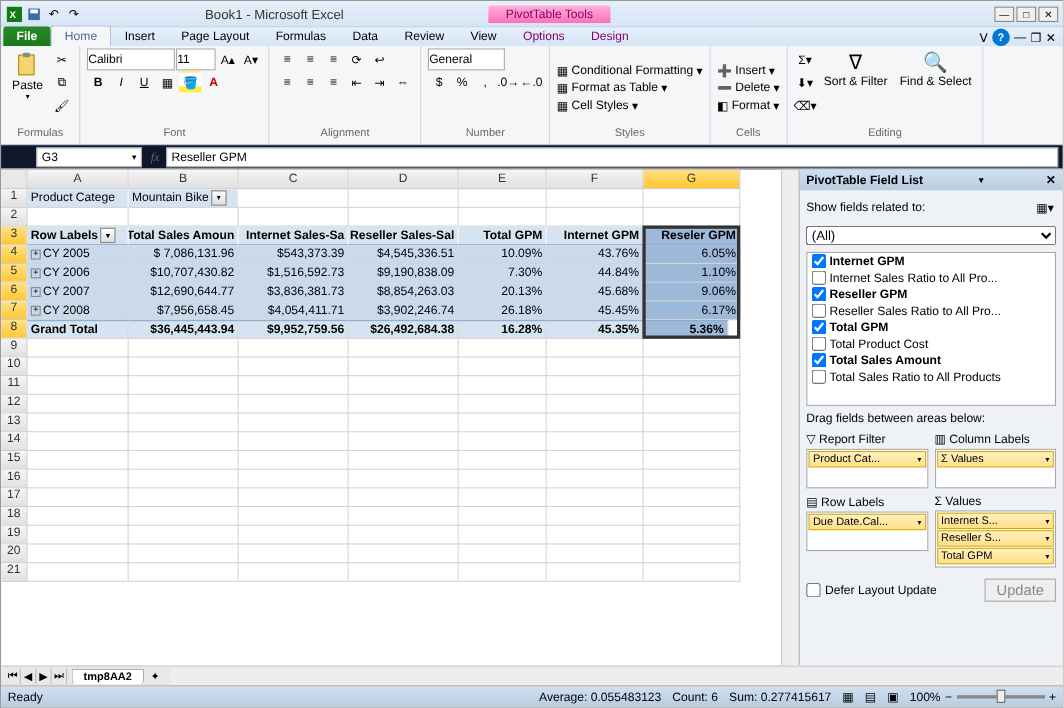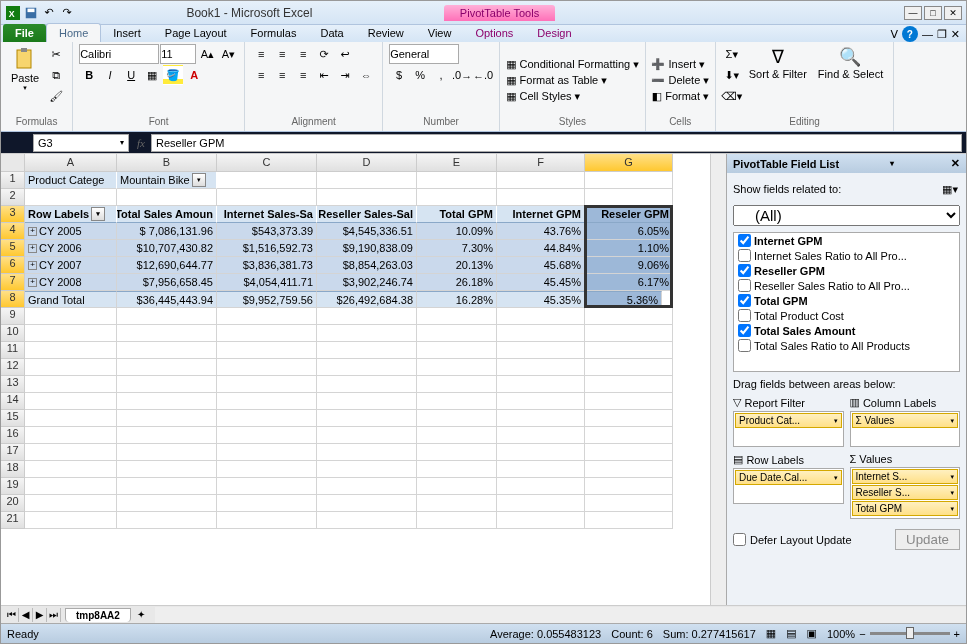--- a/index.html
+++ b/index.html
@@ -54,21 +54,21 @@
 .col-head.sel { background: linear-gradient(#ffe088, #ffc830); }
 .grid-body { flex: 1; overflow: hidden; position: relative; }
 .grid-row { display: flex; height: 17px; }
 .row-head { width: 24px; background: linear-gradient(#f5f5f5, #e0e0e0); border-right: 1px solid #ccc; border-bottom: 1px solid #ccc; text-align: center; font-size: 11px; color: #333; }
 .row-head.sel { background: linear-gradient(#ffe088, #ffc830); }
 .cell { border-right: 1px solid #d4d4d4; border-bottom: 1px solid #d4d4d4; padding: 0 3px; font-size: 11px; overflow: hidden; white-space: nowrap; text-align: right; display: flex; align-items: center; justify-content: flex-end; }
 .cell.lft { justify-content: flex-start; text-align: left; }
 .hdr-cell { background: #d6e4f2; font-weight: bold; border-right: 1px solid #fff; border-bottom: 1px solid #8aa8c8; }
 .filter-cell { background: #d6e4f2; border-right: 1px solid #fff; }
 .data-row { background: #cad9ec; }
-.total-row { background: #d6e4f2; font-weight: normal; border-top: 1px solid #8aa8c8;}
+.total-row { background: #d6e4f2; font-weight: bold; border-top: 1px solid #8aa8c8;}
 .sel-col { background: #9db8d8; }
 .sel-box { position: absolute; border: 3px solid #333; pointer-events: none; }
 .dd-btn { width: 14px; height: 14px; border: 1px solid #888; background: linear-gradient(#fff,#ddd); display: inline-flex; align-items: center; justify-content: center; font-size: 7px; cursor: pointer; margin-left: 2px; }
 .expand-btn { width: 9px; height: 9px; border: 1px solid #888; display: inline-flex; align-items: center; justify-content: center; font-size: 8px; margin-right: 2px; line-height: 1; cursor: pointer; }
 
 
 .pivot-panel { width: 240px; background: #eef2f7; border-left: 1px solid #aaa; display: flex; flex-direction: column; }
 .panel-hdr { background: linear-gradient(#d0e0f0, #b8cce0); padding: 3px 6px; font-weight: bold; font-size: 11px; display: flex; align-items: center; }
 .panel-hdr .close { margin-left: auto; cursor: pointer; }
 .panel-body { padding: 6px; flex: 1; display: flex; flex-direction: column; gap: 6px; overflow: hidden;}
@@ -86,21 +86,21 @@
 
 
 .sheet-tabs { height: 18px; background: #e8e8e8; border-top: 1px solid #ccc; display: flex; align-items: center; padding-left: 4px; font-size: 10px; }
 .nav-btn { width: 14px; height: 14px; display: flex; align-items: center; justify-content: center; cursor: pointer; border-right: 1px solid #bbb;}
 .sheet-tab { background: #fff; border: 1px solid #aaa; border-bottom: none; padding: 1px 10px; border-radius: 0 0 4px 4px; margin-left: 4px; cursor: pointer; font-weight: bold; }
 .statusbar { height: 20px; background: linear-gradient(#d0e0f0, #b8cce0); border-top: 1px solid #aaa; display: flex; align-items: center; padding: 0 6px; font-size: 11px; }
 .status-right { margin-left: auto; display: flex; align-items: center; gap: 10px; }
 .zoom { display: flex; align-items: center; gap: 4px; }
 .zoom-track { width: 80px; height: 3px; background: #888; position: relative; }
 .zoom-thumb { width: 8px; height: 12px; background: #eee; border: 1px solid #666; position: absolute; top: -5px; left: 36px; }
-select.combo { width: 100%; font-size: 15px; padding-left: 17px; }
+select.combo { width: 100%; font-size: 12px; }
 .sb-v { width: 16px; background: #eee; border-left: 1px solid #ccc;}
 .sb-h { height: 16px; background: #eee; flex: 1; margin-left: 10px;}
 .icon-svg { width: 14px; height: 14px; }
 </style>
 </head>
 <body>
 
 <div class="window">
 
   <div class="titlebar">

